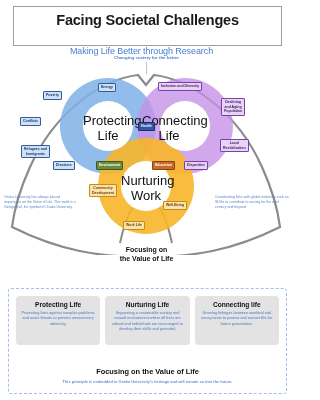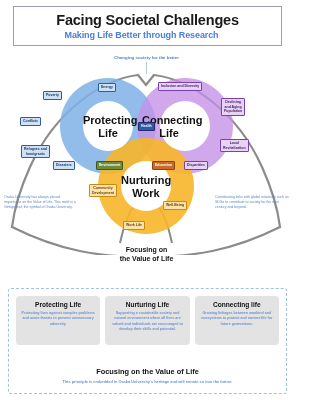--- a/index.html
+++ b/index.html
@@ -12,24 +12,24 @@
   }
   .page{position:relative;width:293px;height:400px;}
 
   
   .header{
     position:absolute;left:13px;top:6px;width:267px;height:38px;
     border:1px solid #9aa0a6;background:#fff;
     display:flex;flex-direction:column;align-items:center;justify-content:center;
   }
   .header h1{
-    margin:0;font-size:14.5px;font-weight:bold;color:#1a1a1a;letter-spacing:-0.2px;
+    margin:16px;font-size:14.5px;font-weight:bold;color:#1a1a1a;letter-spacing:-0.2px;
   }
   .header h2{
-    margin:2px 12px 0 0;font-size:9px;font-weight:bold;color:#4a7fd4;letter-spacing:-0.1px;
+    margin:2px 12px 0 0;font-size:9px;font-weight:normal;color:#4a7fd4;letter-spacing:-0.1px;
   }
 
   
   .top-caption{
     position:absolute;left:0;top:55px;width:293px;text-align:center;
     font-size:4.4px;color:#4a7fd4;font-weight:bold;
   }
   .top-stem{
     position:absolute;left:146px;top:62px;width:1px;height:12px;background:#b8c7e0;
   }
@@ -42,21 +42,21 @@
   .ring{position:absolute;border-radius:50%;}
   .ring-blue{left:60px;top:18px;width:96px;height:96px;background:#7fb2e8;opacity:.85;}
   .ring-purple{left:137px;top:18px;width:96px;height:96px;background:#c58fe8;opacity:.78;}
   .ring-yellow{left:98px;top:78px;width:96px;height:96px;background:#f7b529;opacity:.9;}
   .hole{position:absolute;border-radius:50%;background:#fff;}
   .hole-blue{left:83px;top:41px;width:50px;height:50px;}
   .hole-purple{left:160px;top:41px;width:50px;height:50px;}
   .hole-yellow{left:121px;top:101px;width:50px;height:50px;}
 
   .ring-title{
-    position:absolute;text-align:center;font-size:11px;font-weight:bold;
+    position:absolute;text-align:center;font-size:13px;font-weight:normal;
     color:#111;line-height:1.15;z-index:7;
   }
   .rt-blue{left:83px;top:54px;width:50px;}
   .rt-purple{left:142px;top:54px;width:54px;}
   .rt-yellow{left:121px;top:114px;width:50px;}
 
   
   .chip{
     position:absolute;z-index:9;
     font-size:3.5px;line-height:1.25;font-weight:bold;text-align:center;

